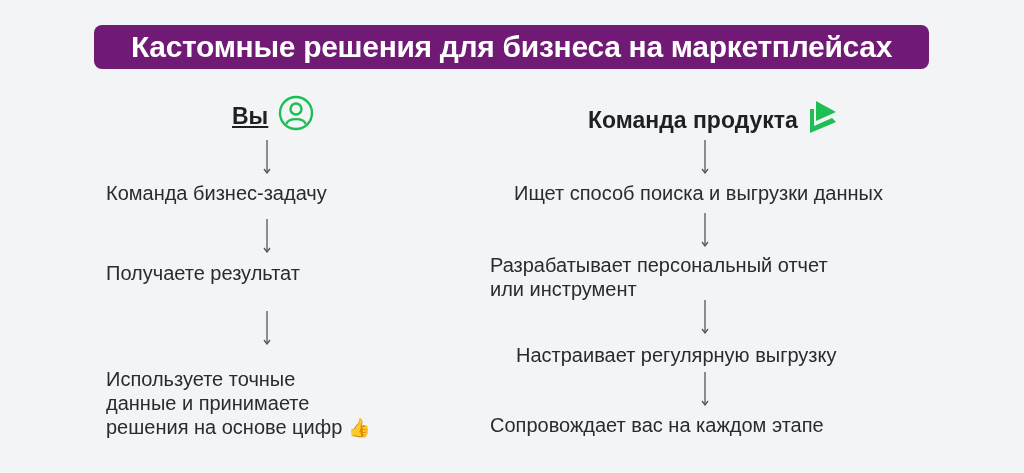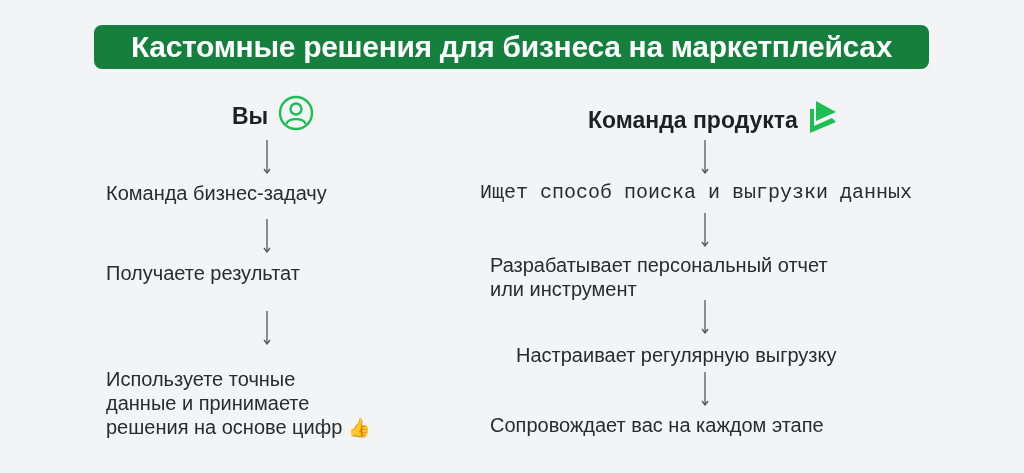--- a/index.html
+++ b/index.html
@@ -3,29 +3,29 @@
 <meta charset="utf-8">
 <style>
   html, body { margin: 0; padding: 0; }
   body {
     width: 1024px; height: 473px; background: #f3f4f6;
     font-family: "Liberation Sans", "DejaVu Sans", sans-serif;
     color: #1f2024; position: relative; overflow: hidden;
   }
   .banner {
     position: absolute; left: 94px; top: 25px; width: 835px; height: 44px;
-    background: #15803d; border-radius: 8px;
+    background: #701a75; border-radius: 8px;
     display: flex; align-items: center; justify-content: center;
     color: #ffffff; font-size: 30px; font-weight: 600; letter-spacing: -0.3px;
   }
   .col-head {
     position: absolute; display: flex; align-items: center; gap: 10px;
     font-size: 23px; font-weight: 700; color: #1f2024;
   }
-  .head-you { left: 232px; top: 95px; }
+  .head-you { left: 232px; top: 95px; text-decoration: underline; }
   .head-team { left: 588px; top: 101px; }
   .arrow {
     position: absolute; width: 14px; height: 34px;
   }
   .arrow svg { display: block; }
   .step {
     position: absolute; font-size: 20px; line-height: 24px; color: #2a2b2f;
   }
   .emoji { font-size: 18px; }
 </style>
@@ -88,21 +88,21 @@
     </svg>
   </span>
 </div>
 
 <div class="arrow" style="left:698px; top:140px;">
   <svg width="14" height="34" viewBox="0 0 14 34">
       <line x1="7" y1="0" x2="7" y2="32" stroke="#555" stroke-width="1.3"></line>
       <path d="M4 29 L7 33 L10 29" fill="none" stroke="#555" stroke-width="1.3"></path>
     </svg>
 </div>
-<div class="step" style="left:480px; top:181px;font-family:Liberation Mono, monospace;">
+<div class="step" style="left:514px; top:181px;">
   <span>Ищет способ поиска и выгрузки данных</span>
 </div>
 
 <div class="arrow" style="left:698px; top:213px;">
   <svg width="14" height="34" viewBox="0 0 14 34">
       <line x1="7" y1="0" x2="7" y2="32" stroke="#555" stroke-width="1.3"></line>
       <path d="M4 29 L7 33 L10 29" fill="none" stroke="#555" stroke-width="1.3"></path>
     </svg>
 </div>
 <div class="step" style="left:490px; top:253px;">

